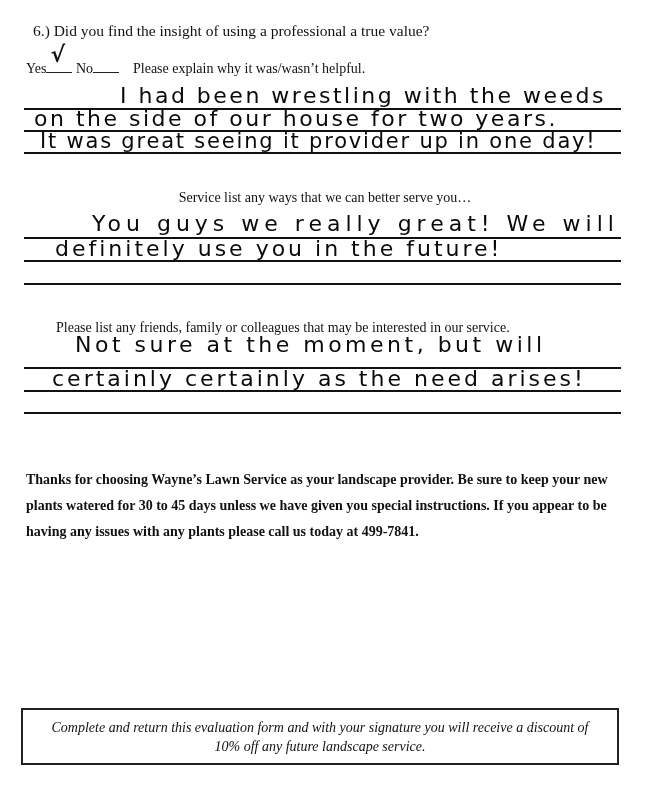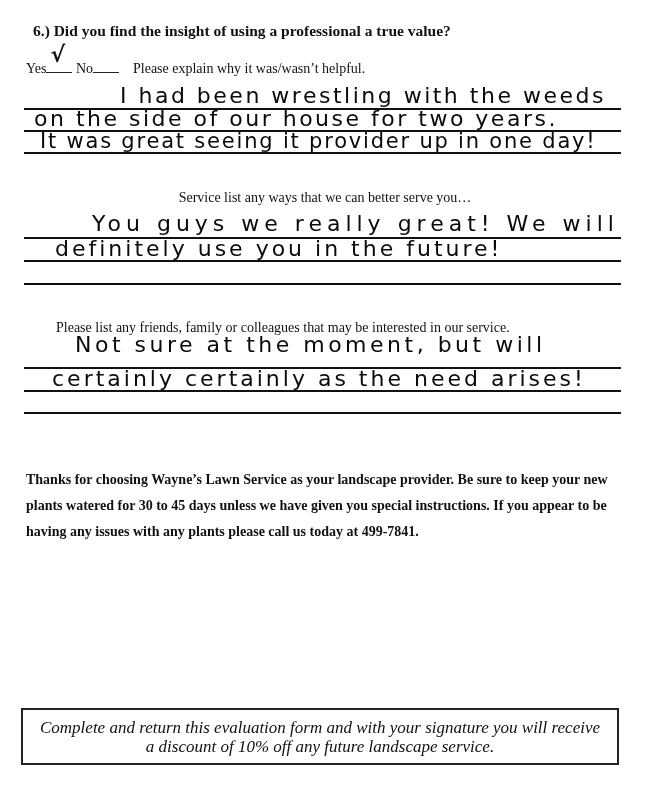--- a/index.html
+++ b/index.html
@@ -1,35 +1,35 @@
 <!DOCTYPE html>
 <html><head>
   <meta charset="utf-8">
   <style>
     html, body { margin: 0; padding: 0; }
     body {
       width: 650px; height: 793px; background: #ffffff; position: relative;
       overflow: hidden; font-family: "Liberation Serif", "DejaVu Serif", serif; color: #111;
     }
     .abs { position: absolute; }
-    .q-title { left: 33px; top: 22px; font-size: 15.5px; font-weight: bold; white-space: nowrap; }
+    .q-title { left: 33px; top: 22px; font-size: 15.5px; font-weight: normal; white-space: nowrap; }
     .yesno-row { left: 26px; top: 60px; font-size: 14px; white-space: nowrap; }
     .yesno-row .blank { display: inline-block; width: 26px; border-bottom: 1px solid #222; height: 12px; vertical-align: baseline; position: relative; }
     .check { position: absolute; left: 4px; top: -18px; font-family: "DejaVu Sans", sans-serif; font-size: 22px; font-weight: bold; }
     .rule { position: absolute; left: 24px; width: 597px; height: 2px; background: #111; }
     .hand {
       position: absolute; font-family: "DejaVu Sans", sans-serif; font-size: 22px;
       letter-spacing: 2.5px; white-space: nowrap; color: #0a0a0a; line-height: 1;
     }
     .prompt { font-size: 14px; white-space: nowrap; text-align: center; }
     .footer-text { left: 26px; top: 467px; width: 590px; font-size: 14px; font-weight: bold; line-height: 26px; font-family: Liberation Serif, serif; }
     .notice-box {
       left: 21px; top: 708px; width: 598px; height: 57px; border: 2px solid #222; box-sizing: border-box;
       display: flex; align-items: center; justify-content: center; text-align: center;
-      font-style: italic; font-size: 17px; line-height: 19px; padding: 0 14px;
+      font-style: italic; font-size: 14px; line-height: 19px; padding: 0 14px;
     }
   </style>
 </head>
 <body>
 
 <div class="abs q-title">6.) Did you find the insight of using a professional a true value?</div>
 
 <div class="abs yesno-row">
   <span>Yes</span><span class="blank"><span class="check">√</span></span>
   <span>No</span><span class="blank"></span>

